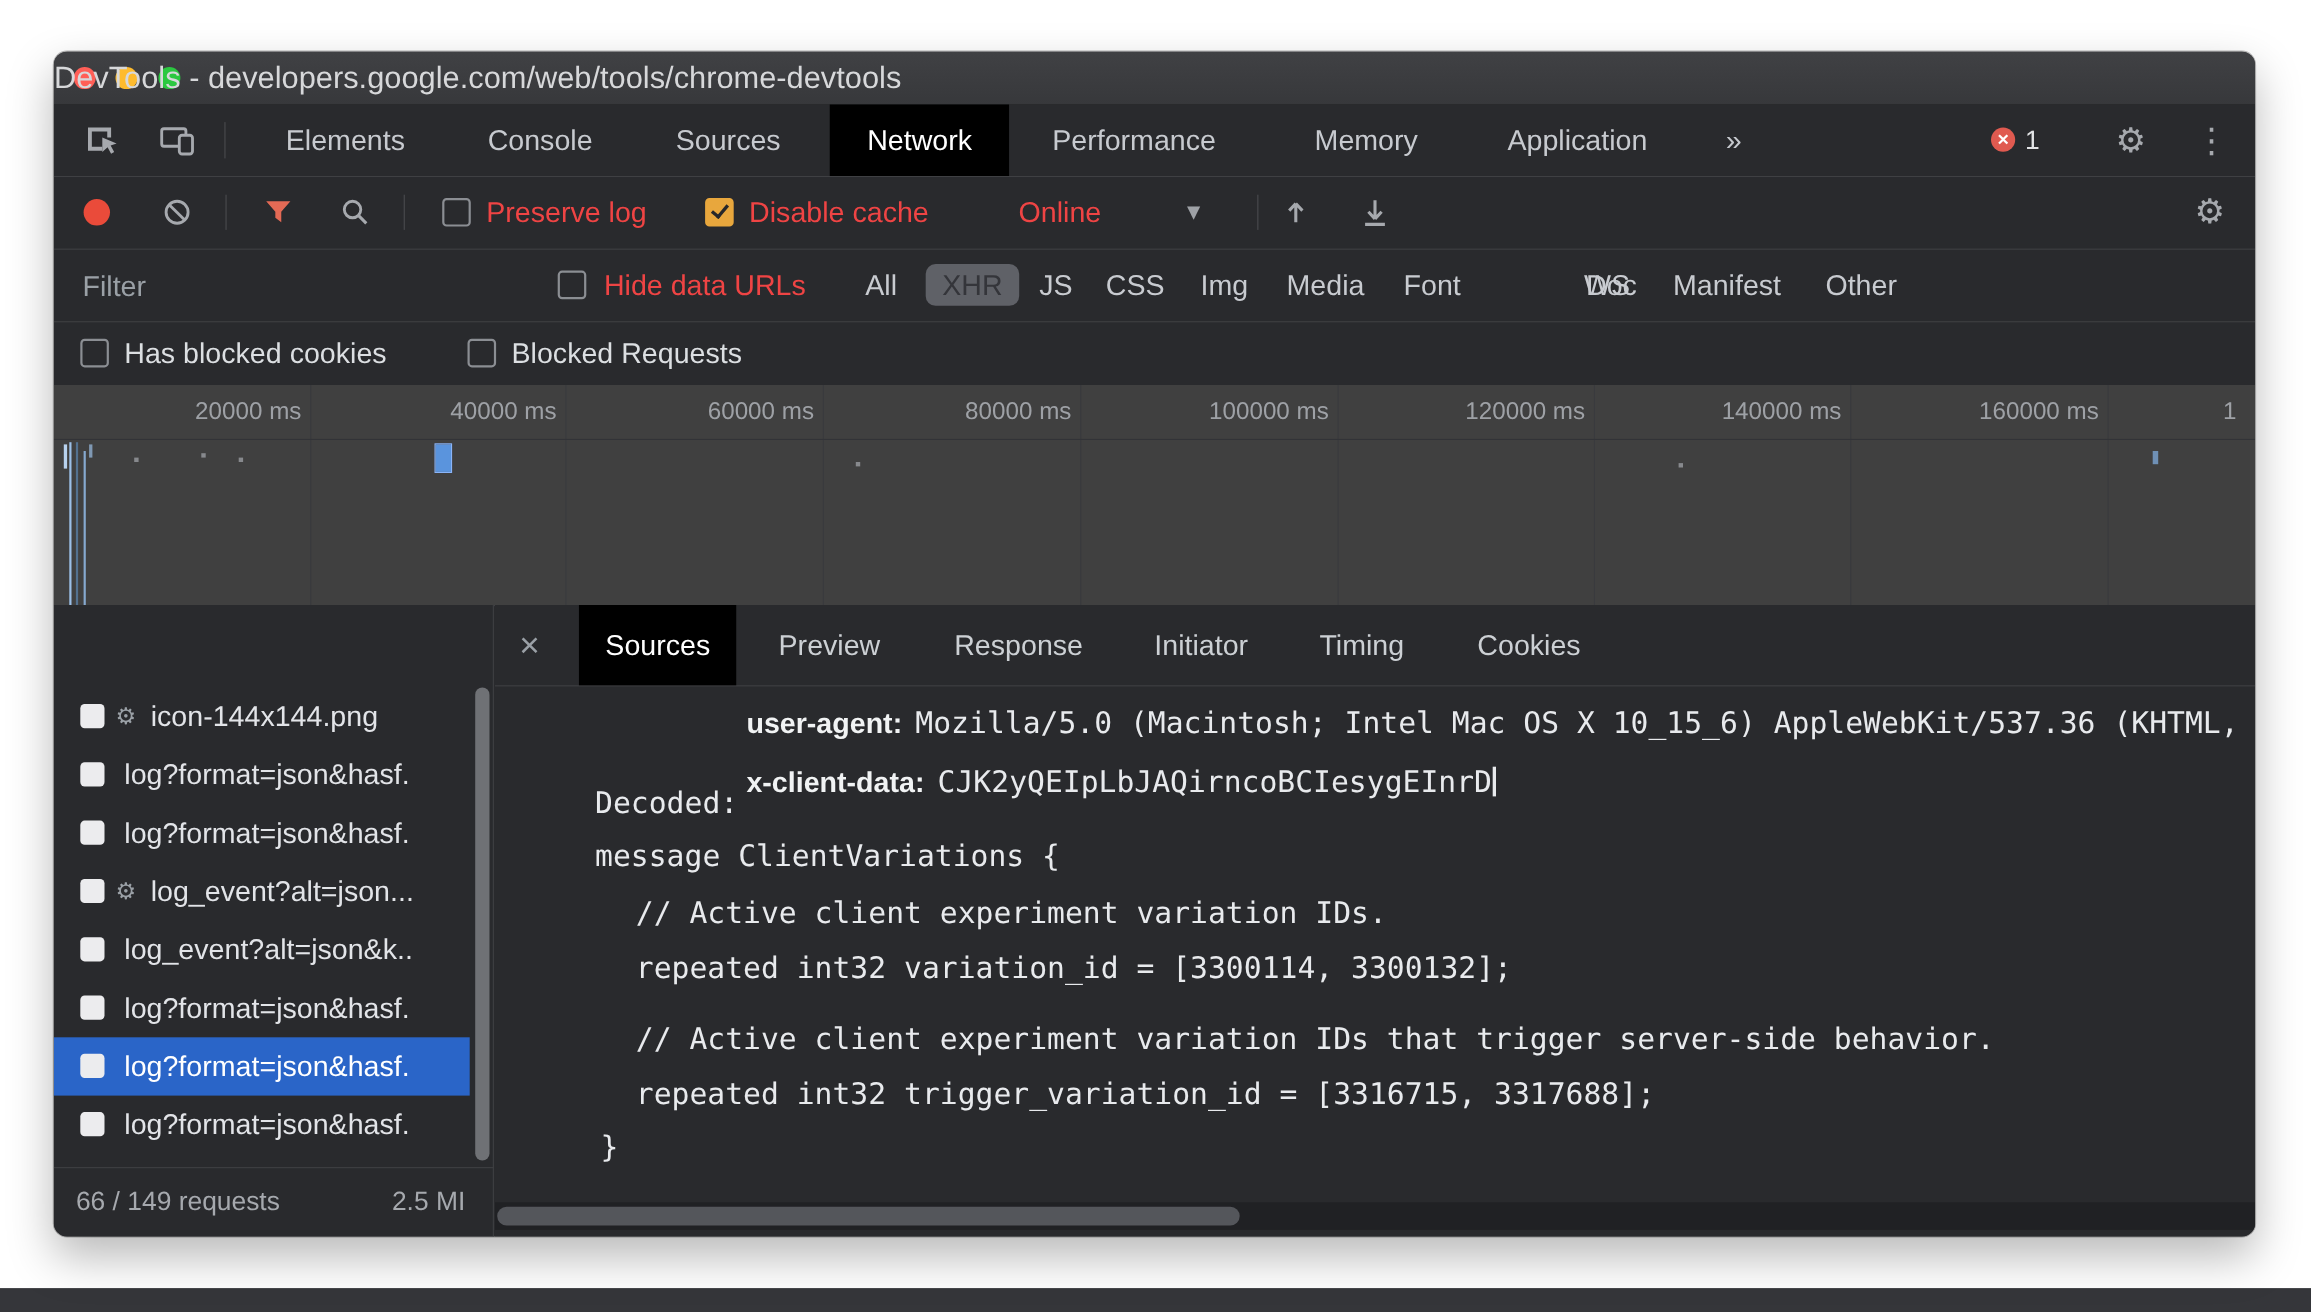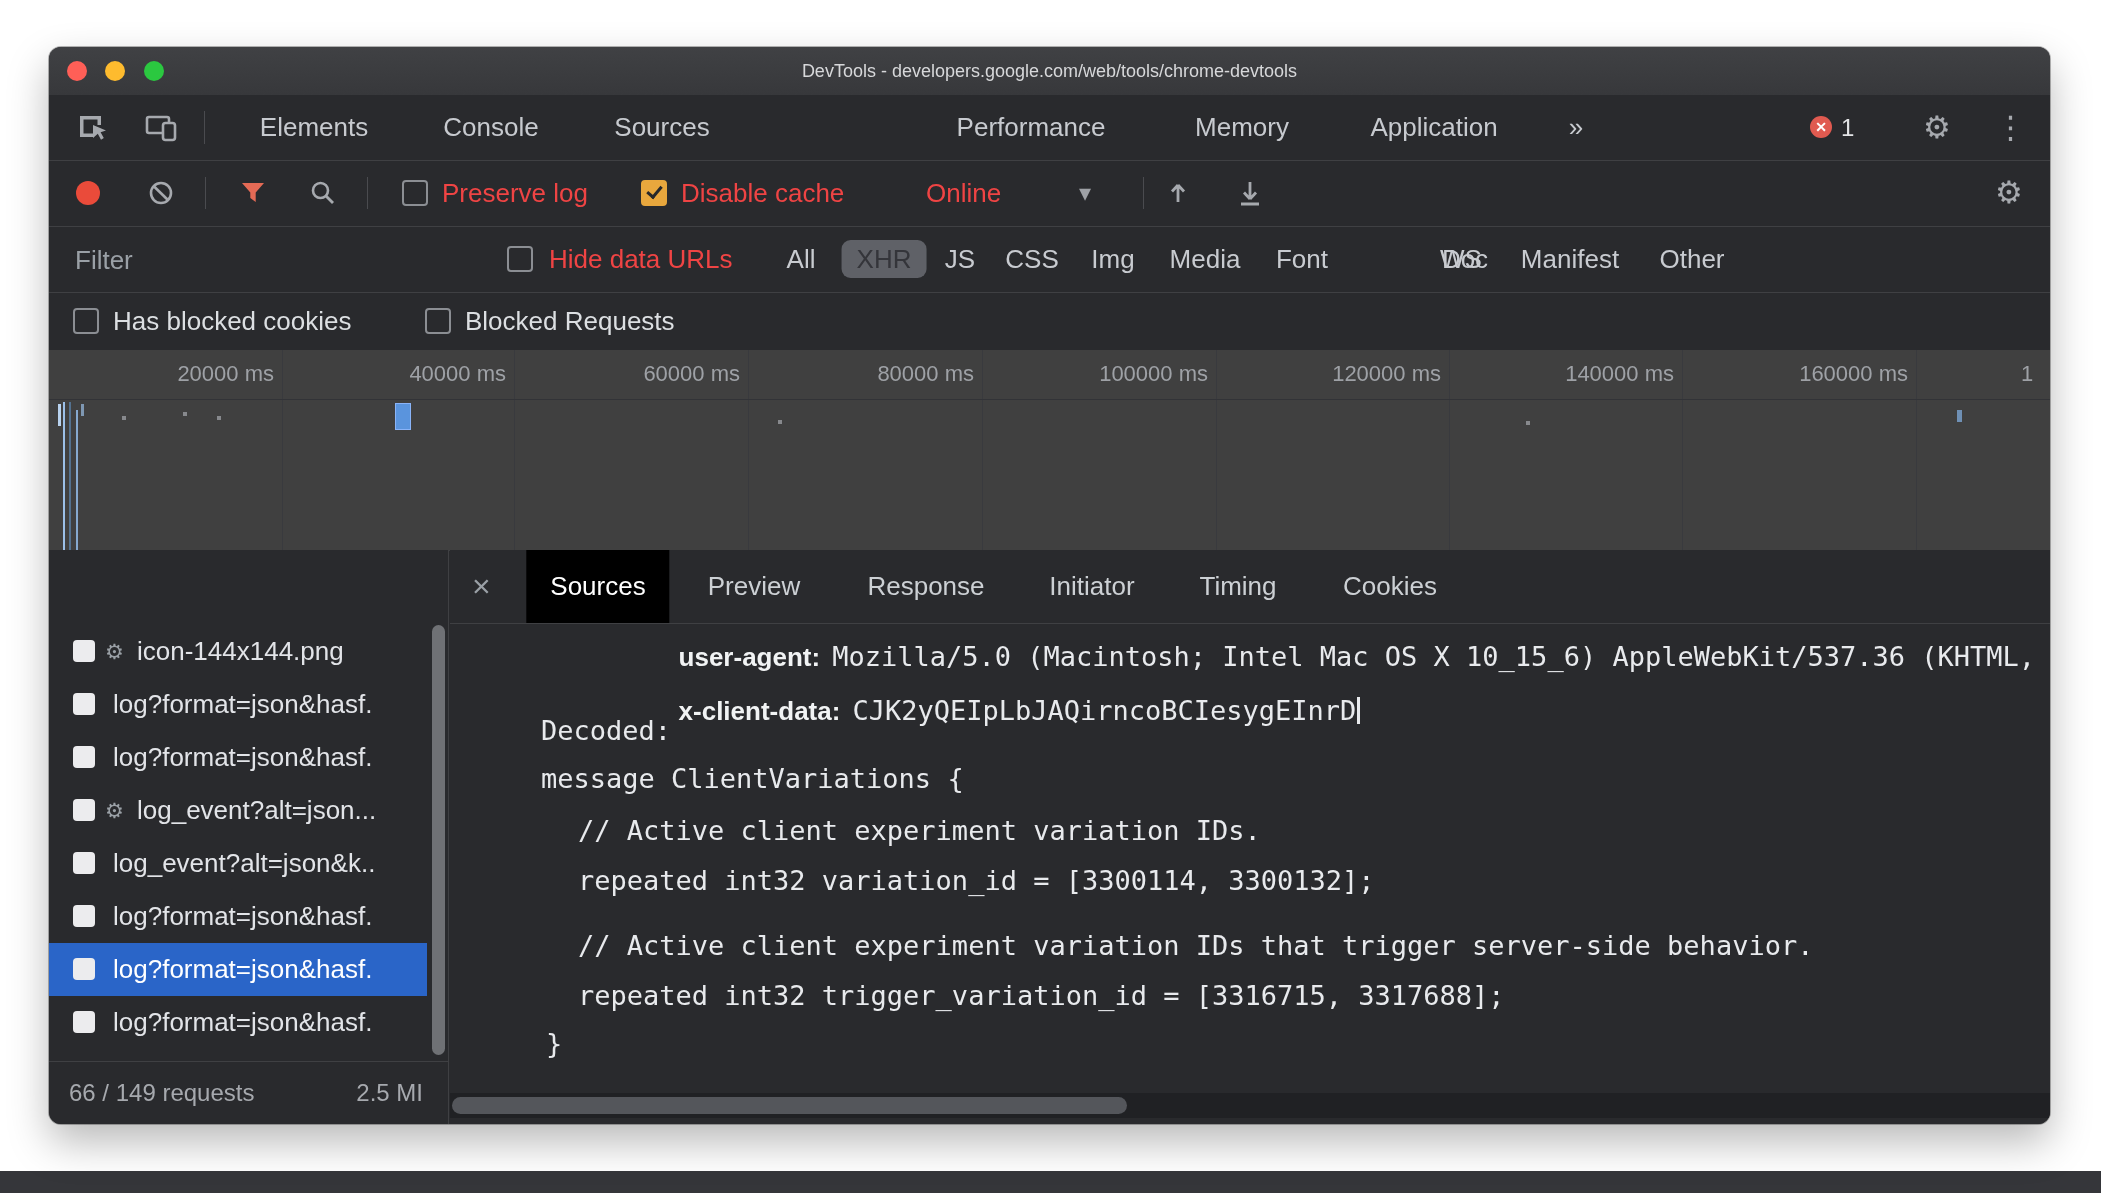--- a/index.html
+++ b/index.html
@@ -3,21 +3,21 @@
 <meta charset="utf-8">
 <style>
   html,body{margin:0;padding:0;background:#fff;font-family:"Liberation Sans",sans-serif;}
   #page{position:relative;width:2101px;height:1193px;background:#ffffff;overflow:hidden;}
   #bottom-strip{position:absolute;left:0;top:1171px;width:2101px;height:22px;background:#35363a;}
   #devtools{position:absolute;left:49px;top:47px;width:2001px;height:1077px;background:#292a2d;
             border-radius:12px;overflow:hidden;color:#c7cacf;
             box-shadow:0 0 0 1px rgba(0,0,0,.28),0 18px 42px rgba(0,0,0,.28);}
   
   .titlebar{position:absolute;left:0;top:0;width:100%;height:48px;background:linear-gradient(#404144,#37383b);border-bottom:1px solid #242526;}
-  .title{position:absolute;left:0;width:100%;text-align:center;line-height:48px;color:#d7d8da;font-size:18px;border-radius:20px;}
+  .title{position:absolute;left:0;width:100%;text-align:left;line-height:48px;color:#d7d8da;font-size:28px;border-radius:20px;}
   .light{position:absolute;top:14px;width:20px;height:20px;border-radius:50%;}
   
   .tabbar{position:absolute;left:0;top:48px;width:100%;height:65px;background:#292a2d;border-bottom:1px solid #3f4043;}
   .main-tab{position:absolute;top:0;height:65px;line-height:65px;transform:translateX(-50%);color:#c7cacf;font-size:26px;white-space:nowrap;}
   .main-tab.selected{background:#000;color:#fff;padding:0 34px;}
   .vsep{position:absolute;width:1px;background:#4a4b4f;}
   .glyph-btn{position:absolute;text-align:center;color:#a6a9ae;}
   .err-circle{position:absolute;width:22px;height:22px;border-radius:50%;background:#e05a50;color:#fff;
               font-size:14px;line-height:22px;text-align:center;font-weight:bold;}
   
@@ -97,20 +97,21 @@
         <svg width="36" height="34" viewBox="0 0 36 34">
           <rect x="4" y="6" width="22" height="16" rx="2" fill="none" stroke="#a6a9ae" stroke-width="2.6"></rect>
           <rect x="20" y="12" width="12" height="17" rx="2.5" fill="#292a2d" stroke="#a6a9ae" stroke-width="2.6"></rect>
         </svg>
       </span>
       <span class="vsep" style="left:155px;top:16px;height:33px"></span>
 
       <span class="main-tab" style="left:265px">Elements</span>
       <span class="main-tab" style="left:442px">Console</span>
       <span class="main-tab" style="left:613px">Sources</span>
+      <span class="main-tab selected" style="left:787px">Network</span>
       <span class="main-tab" style="left:982px">Performance</span>
       <span class="main-tab" style="left:1193px">Memory</span>
       <span class="main-tab" style="left:1385px">Application</span>
       <span class="main-tab" style="left:1527px">»</span>
 
       <span class="err-circle" style="left:1761px;top:21px">✕</span>
       <span class="glyph-btn" style="left:1792px;top:0;line-height:65px;font-size:24px;color:#e3e4e6">1</span>
       <span class="glyph-btn" style="left:1868px;top:0;width:40px;line-height:65px;font-size:31px">⚙</span>
       <span class="glyph-btn" style="left:1946px;top:0;width:30px;line-height:65px;font-size:31px">⋮</span>
     </div>

